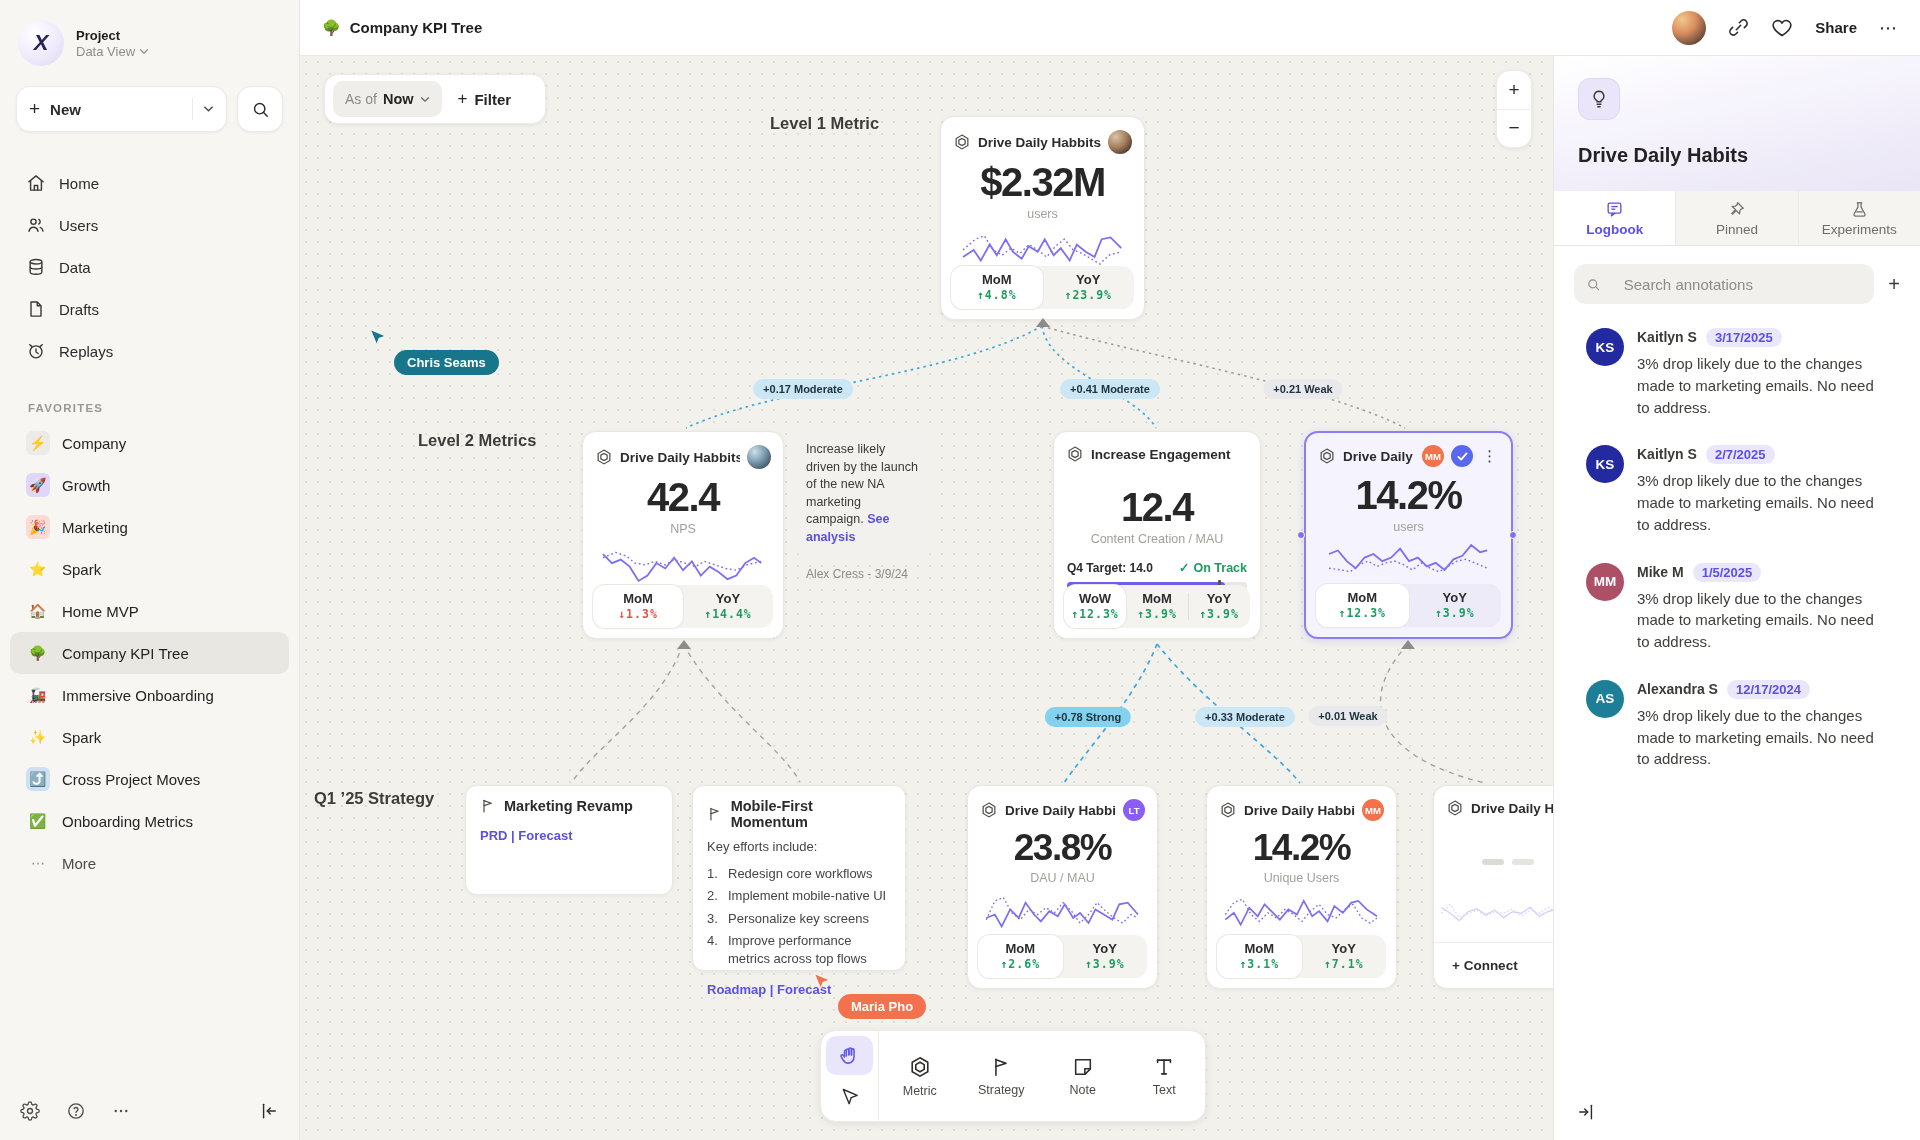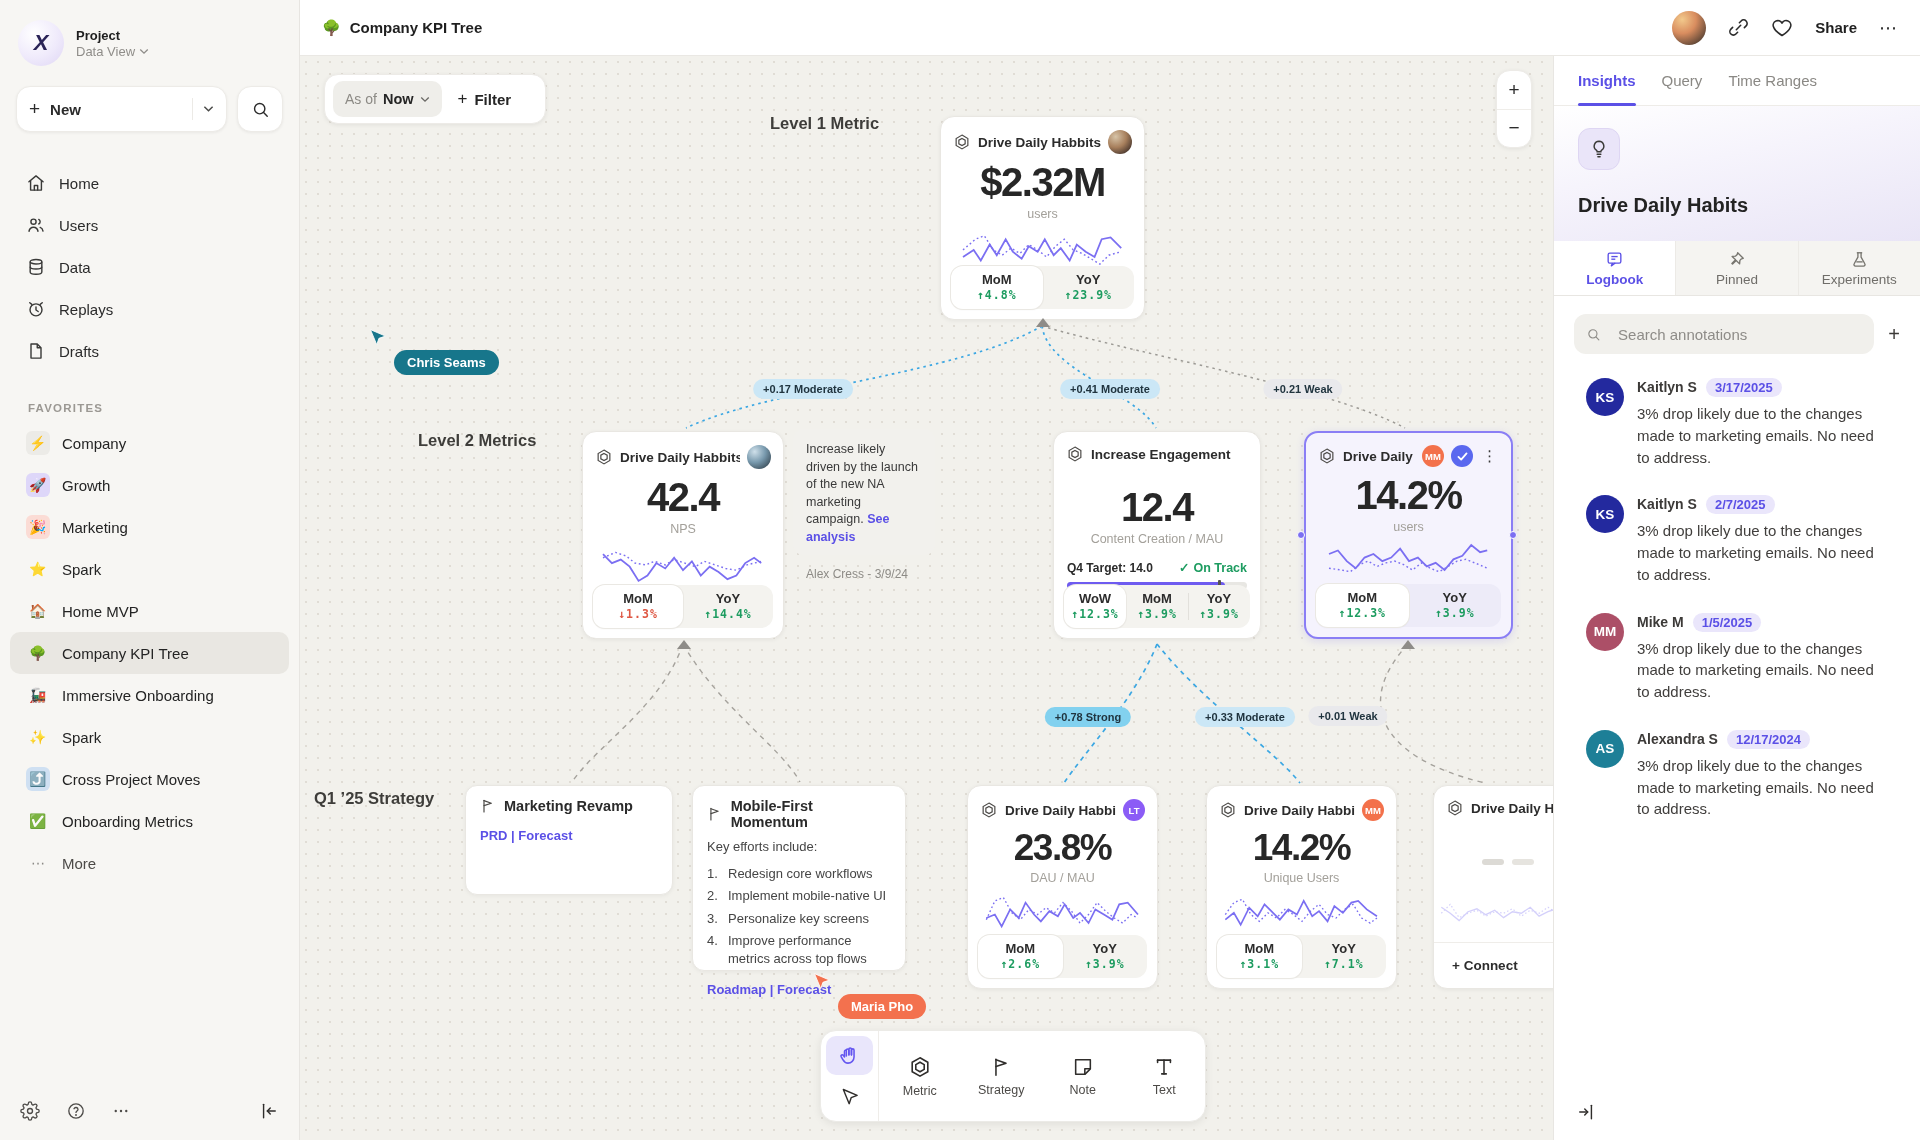--- a/index.html
+++ b/index.html
@@ -156,21 +156,21 @@
   .hero h2 { margin-top:24px; font-size:20px; font-weight:700; color:#232323; }
   .hero p { margin-top:9px; font-size:14.5px; line-height:1.45; color:#4e4c49; }
   .subtabs { display:flex; border-bottom:1px solid #e8e6e2; }
   .subtab { flex:1; height:54px; display:flex; flex-direction:column; align-items:center;
     justify-content:center; gap:3px; font-size:13.5px; color:#6f6d69; background:#f5f4f1;
     border-left:1px solid #eceae6; cursor:pointer; }
   .subtab:first-child { border-left:none; }
   .subtab.act { background:#fff; color:#5b50e6; font-weight:600; }
   .searchrow { display:flex; align-items:center; gap:14px; padding:18px 20px 10px; }
   .searchbox { flex:1; height:40px; background:#f1f0ec; border-radius:12px; display:flex;
-    align-items:center; gap:17px; padding:0 12px; }
+    align-items:center; gap:23px; padding:0 12px; }
   .searchbox input { border:none; background:none; outline:none; font-size:15px; color:#3a3a3a;
     width:100%; font-family:"Liberation Sans", sans-serif; }
   .searchbox input::placeholder { color:#8e8c88; }
   .addbtn { font-size:20px; color:#3c3a38; cursor:pointer; background:none; border:none; }
   .ann-list { padding:14px 32px 0; }
   .ann { display:flex; gap:13px; margin-bottom:27px; }
   .ann-av { width:38px; height:38px; border-radius:50%; color:#fff; font-size:13.5px; font-weight:700;
     display:flex; align-items:center; justify-content:center; flex:0 0 38px; }
   .ann-name { font-size:14px; font-weight:600; color:#3c3a38; }
   .ann-date { display:inline-block; margin-left:9px; background:#eae6fb; color:#5b50e6;
@@ -233,34 +233,34 @@
     </div>
     <div class="nav-item">
       <svg class="ic" width="20" height="20" viewBox="0 0 24 24" fill="none" stroke="#3a3a38" stroke-width="1.7">
           <ellipse cx="12" cy="5.6" rx="7" ry="2.7"></ellipse>
           <path d="M5 5.6v6.2c0 1.5 3.1 2.7 7 2.7s7-1.2 7-2.7V5.6"></path>
           <path d="M5 11.8V18c0 1.5 3.1 2.7 7 2.7s7-1.2 7-2.7v-6.2"></path>
         </svg>
       <span>Data</span>
     </div>
     <div class="nav-item">
+      <svg class="ic" width="20" height="20" viewBox="0 0 24 24" fill="none" stroke="#3a3a38" stroke-width="1.7" stroke-linejoin="round">
+          <path d="M6 3.5h7.5L18 8v12.5H6z"></path>
+          <path d="M13.5 3.5V8H18"></path>
+        </svg>
+      <span>Drafts</span>
+    </div>
+    <div class="nav-item">
       <svg class="ic" width="20" height="20" viewBox="0 0 24 24" fill="none" stroke="#3a3a38" stroke-width="1.7" stroke-linecap="round">
           <circle cx="12" cy="13" r="7.2"></circle>
           <path d="M12 9.4v3.8l2.6 1.8"></path>
           <path d="M4.5 4.5L7 6.5"></path>
           <path d="M19.5 4.5L17 6.5"></path>
         </svg>
       <span>Replays</span>
-    </div>
-    <div class="nav-item">
-      <svg class="ic" width="20" height="20" viewBox="0 0 24 24" fill="none" stroke="#3a3a38" stroke-width="1.7" stroke-linejoin="round">
-          <path d="M6 3.5h7.5L18 8v12.5H6z"></path>
-          <path d="M13.5 3.5V8H18"></path>
-        </svg>
-      <span>Drafts</span>
     </div>
   </div>
 
   <div class="fav-label">FAVORITES</div>
   <div class="fav">
     <div class="fav-item">
       <span class="fav-ic" style="background: rgb(236, 235, 231);">⚡</span>
       <span>Company</span>
     </div>
     <div class="fav-item">
@@ -722,25 +722,20 @@
             <path d="M12 4.5v15"></path>
             <path d="M9.5 19.5h5"></path>
           </svg>
         <span class="tl">Text</span>
       </div>
     </div>
   </div>
 </div>
 
 <div class="panel">
-  <div class="ptabs">
-    <div class="ptab act">Insights</div>
-    <div class="ptab">Query</div>
-    <div class="ptab">Time Ranges</div>
-  </div>
 
   <div class="hero">
     <div class="bulb">
       <svg class="ic" width="22" height="22" viewBox="0 0 24 24" fill="none" stroke="#3a3a38" stroke-width="1.6" stroke-linecap="round">
           <path d="M12 3.5a5.3 5.3 0 0 0-2.9 9.7c.6.4.9 1 .9 1.8h4c0-.8.3-1.4.9-1.8A5.3 5.3 0 0 0 12 3.5z"></path>
           <path d="M10 17.8h4"></path>
           <path d="M10.8 20.5h2.4"></path>
         </svg>
     </div>
     <h2>Drive Daily Habits</h2>

